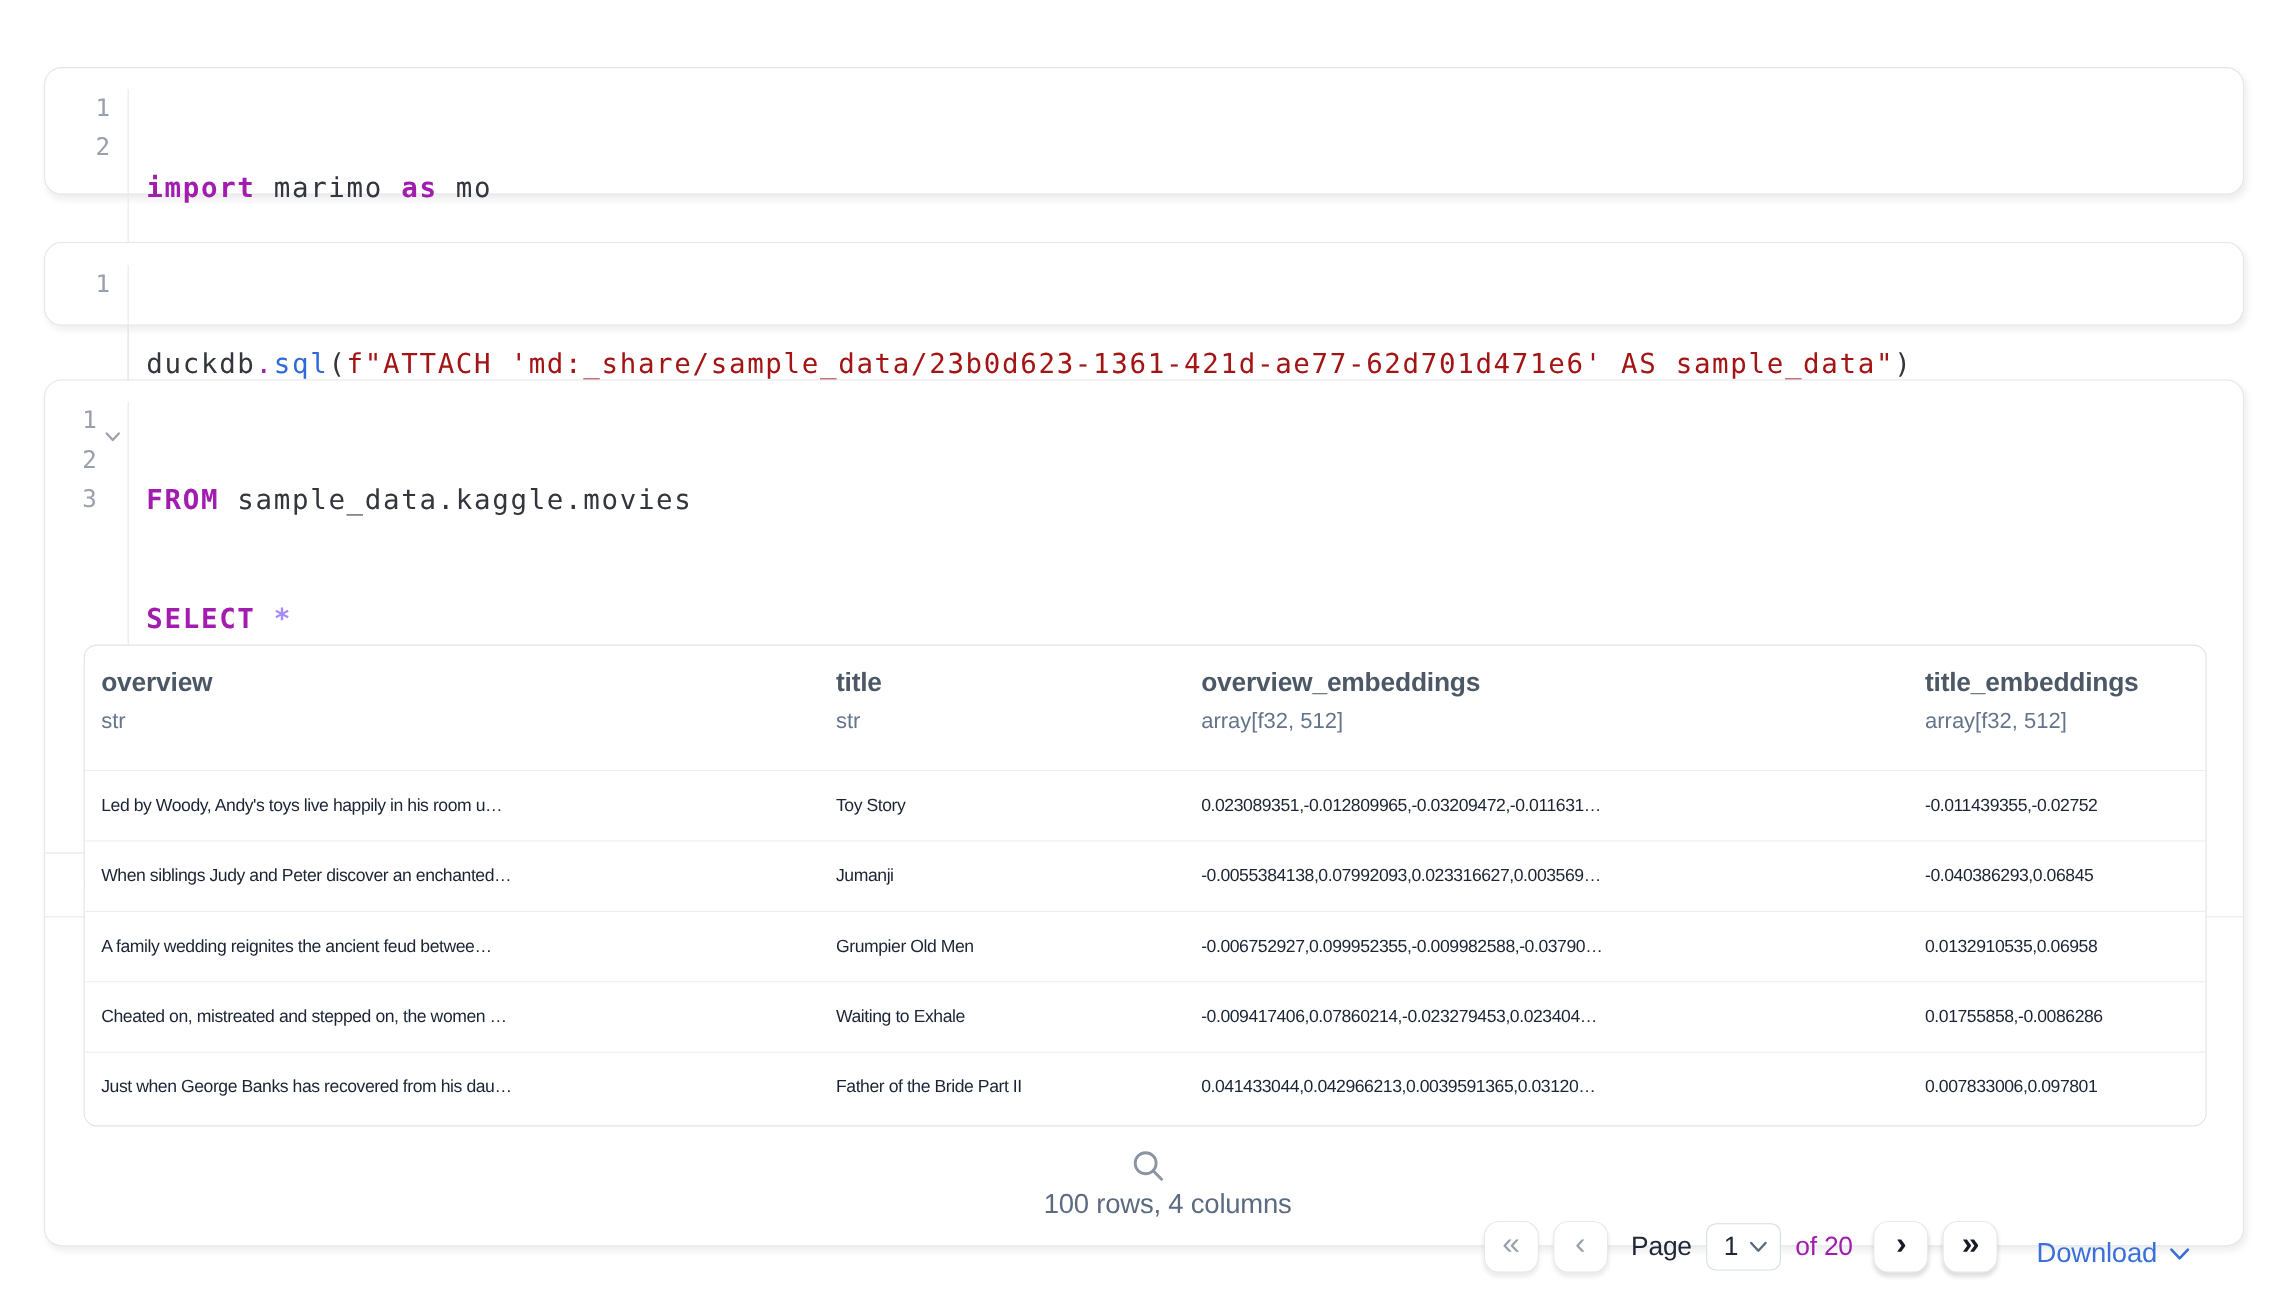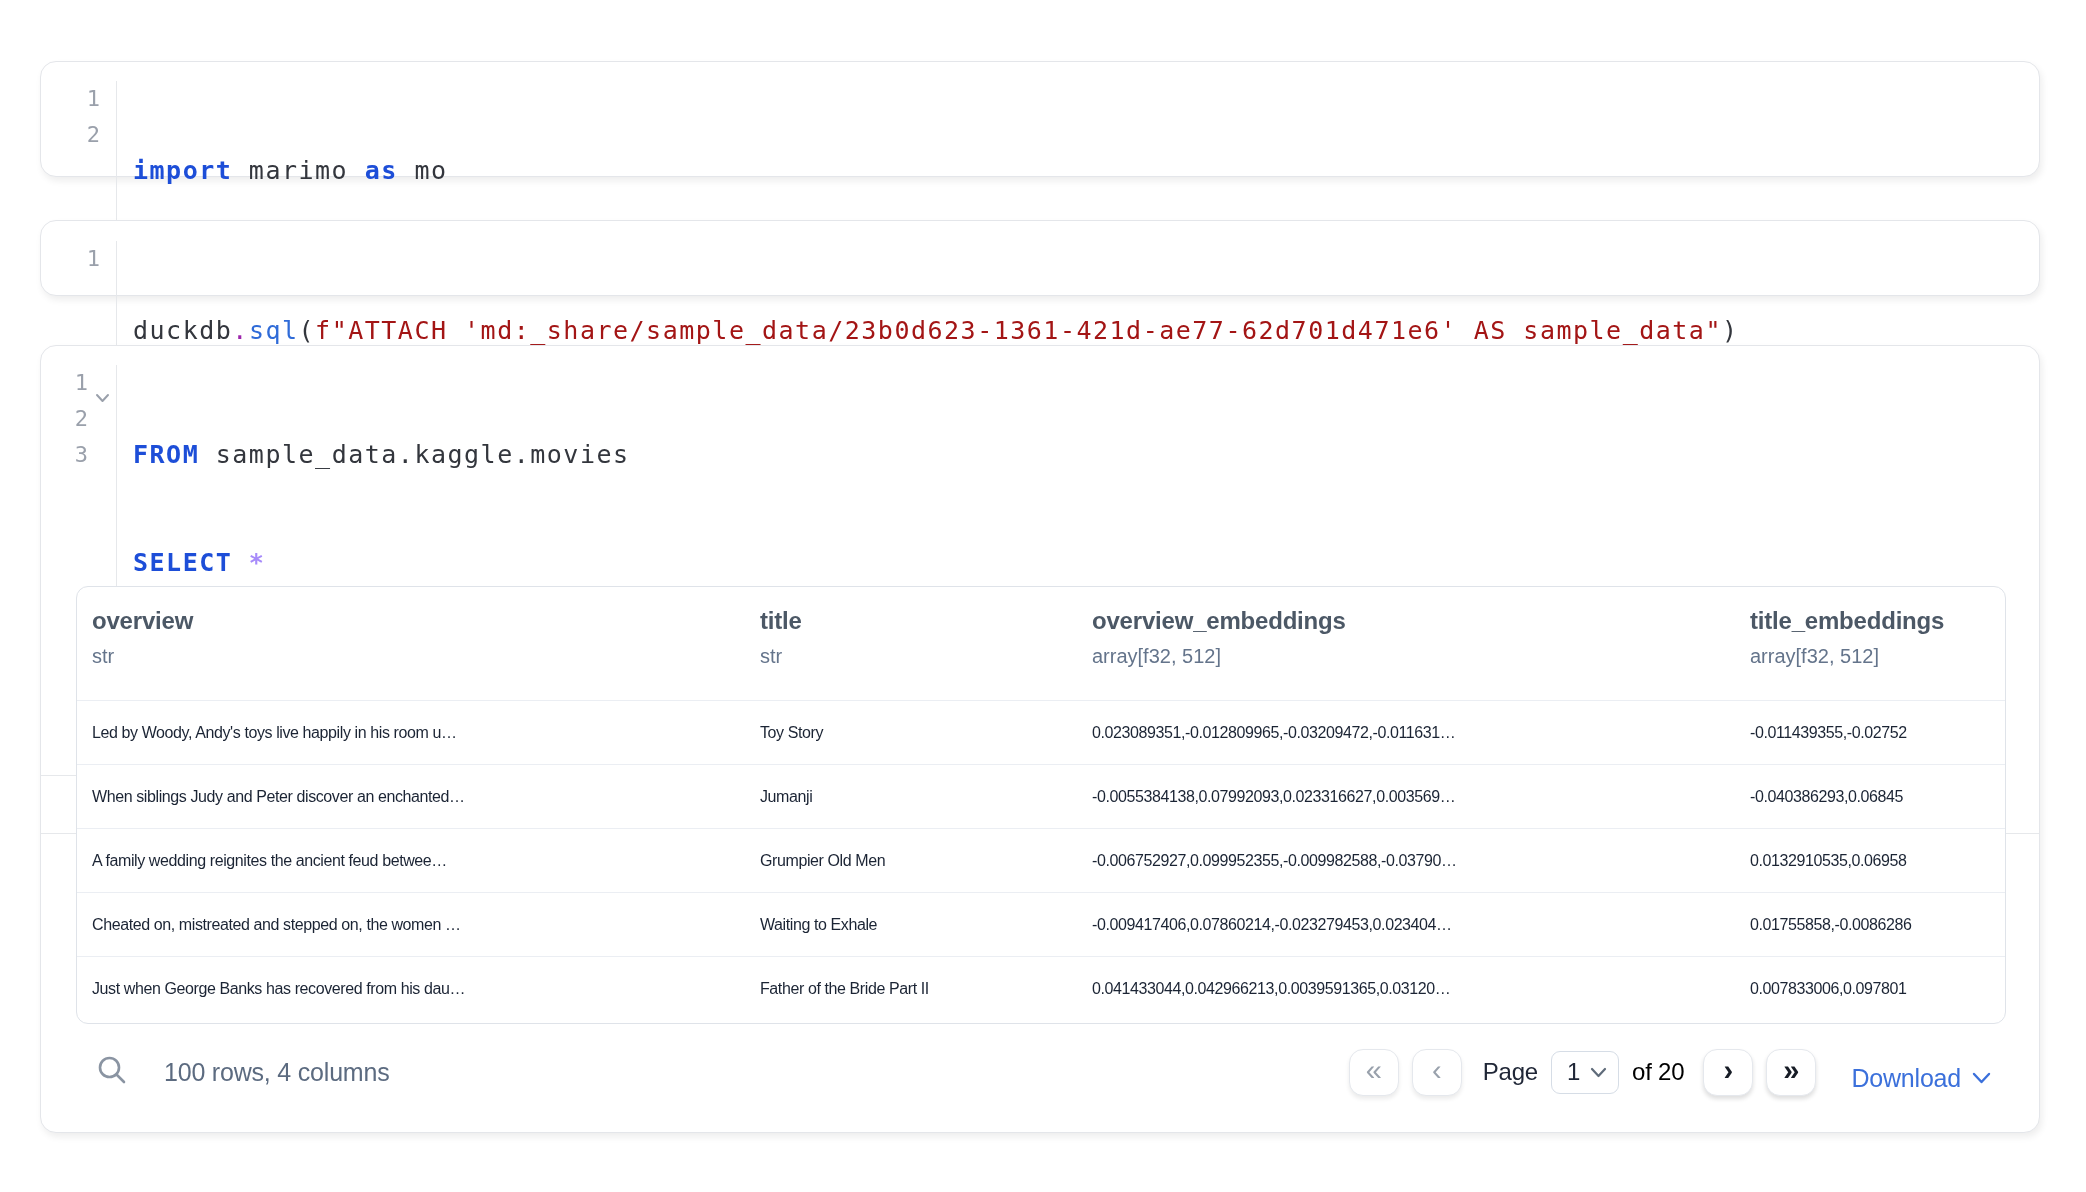--- a/index.html
+++ b/index.html
@@ -30,21 +30,21 @@
     font-size:22px; line-height:36px; border-right:1.5px solid #E6E8EB;
     padding-right:16px;
   }
   #cell3 .gutter { padding-right:28px; }
   .fold { position:absolute; top:13px; right:6px; }
 
   .codearea {
     font-family:"DejaVu Sans Mono", monospace; font-size:25px; line-height:36px;
     letter-spacing:1.5px; color:#33363D; padding-left:16px; white-space:pre;
   }
-  .kw   { color:#1d4ed8; font-weight:bold; }
+  .kw   { color:#a21caf; font-weight:bold; }
   .star { color:#A78BFA; font-weight:bold; }
   .num  { color:#2F6B4F; }
   .str  { color:#A31515; }
   .prop { color:#2F6BD8; }
   .dot  { color:#9D25AC; }
 
   
   .toolbar {
     height:58px; display:flex; align-items:center;
     padding:0 123px 0 35px; border-bottom:1.5px solid #E6E8EB;
@@ -72,39 +72,39 @@
   .htype { font-size:20px; color:#64748B; margin-top:10px; }
   .drow { height:64px; border-top:1.5px solid #EBEEF3; }
   .dcell {
     padding-left:15px; font-size:16px; color:#1B2434; letter-spacing:-0.4px;
     white-space:nowrap; overflow:hidden;
   }
 
   
   .table-footer {
     position:absolute; left:35px; top:698px; width:1930px; height:56px;
-    display:flex; align-items:center; padding:0 15px 0 20px;
+    display:flex; align-items:center; padding:0 15px 0 20px;flex-direction:column;
   }
   .summary { margin-left:36px; font-size:25px; color:#5C6B80; letter-spacing:-0.2px; }
   .pager { margin-left:auto; display:flex; align-items:center; gap:13px; }
   .pbtn {
     width:50px; height:47px; background:#fff; border:1.5px solid #E5E8ED; border-radius:14px;
     display:flex; align-items:center; justify-content:center;
     font-size:29px; box-shadow:0 3px 4px rgba(0,0,0,0.13); cursor:pointer;
     padding-bottom:4px;
   }
   .pbtn.disabled { color:#99A1AC; box-shadow:0 3px 4px rgba(0,0,0,0.08); }
   .pbtn.active { color:#171C26; font-weight:bold; }
   .page-label { font-size:24px; color:#202737; margin-left:8px; letter-spacing:-0.2px; }
   .page-select {
     width:68px; height:43px; border:1.5px solid #D6DDE6; border-radius:9px; background:#fff;
     display:flex; align-items:center; justify-content:space-between;
     padding:0 11px 0 15px; font-size:24px; color:#202737; cursor:pointer;
   }
-  .of-total { font-size:24px; color:#000000; margin-right:6px; letter-spacing:-0.2px; }
+  .of-total { font-size:24px; color:#a21caf; margin-right:6px; letter-spacing:-0.2px; }
   .download { display:flex; align-items:center; gap:11px; margin-left:22px; cursor:pointer;margin-top:12px; }
   .download-label { color:#3B70DB; font-size:25px; letter-spacing:-0.2px; }
 </style>
 </head>
 <body>
 
 <main>
 
   <section class="cell" id="cell1">
     <div class="editor">

